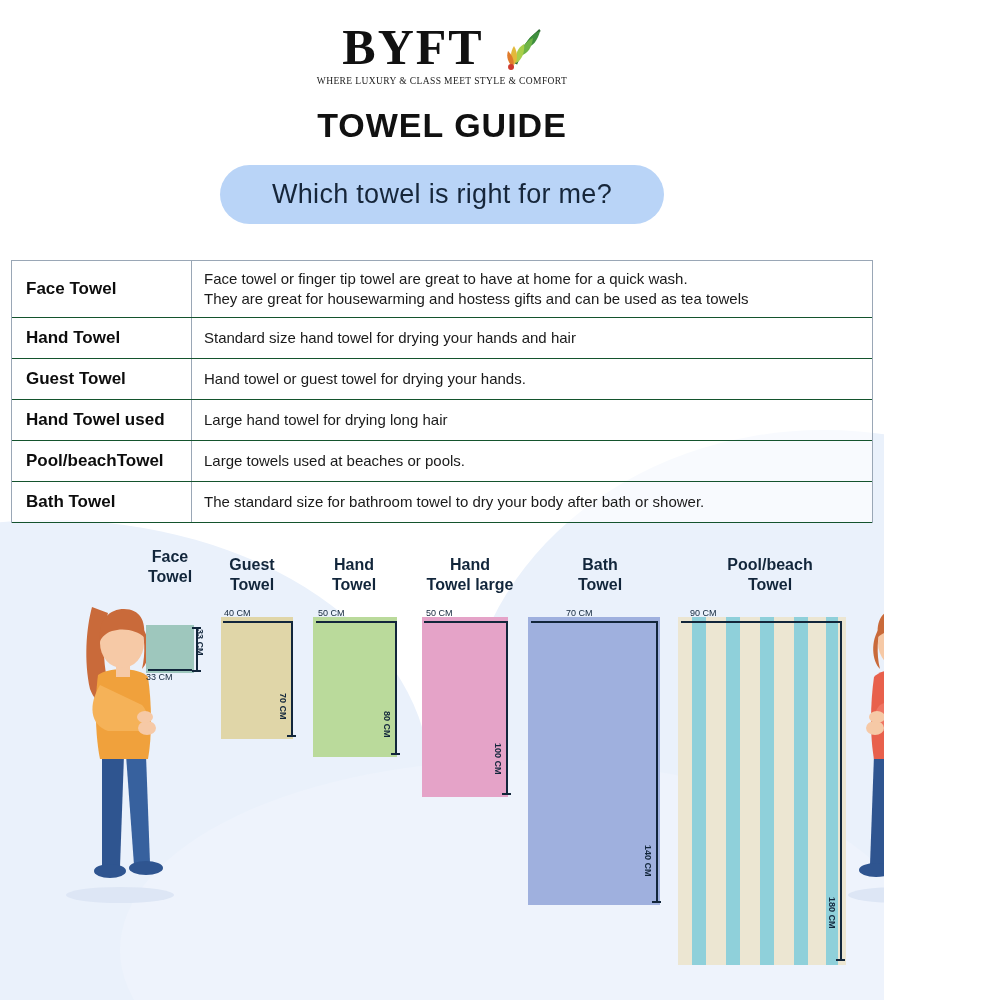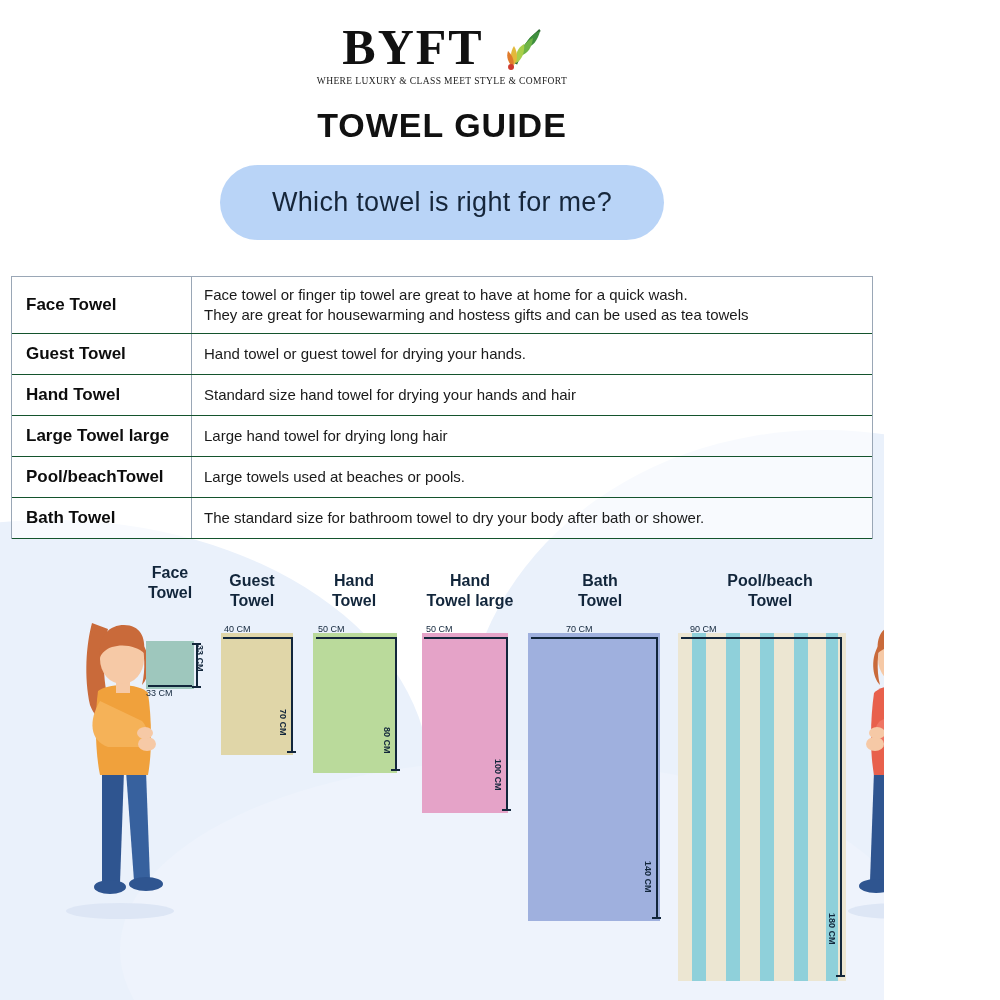--- a/index.html
+++ b/index.html
@@ -92,21 +92,21 @@
   .question-wrap {
     display: flex;
     justify-content: center;
     margin-top: 20px;
   }
   .question {
     background: #b9d4f7;
     color: #16263a;
     font-size: 27px;
     border-radius: 40px;
-    padding: 22px 52px;
+    padding: 14px 52px;
     letter-spacing: 0.3px;
   }
 
   
   .table {
     margin: 36px auto 0 auto;
     width: 860px;
     border: 1px solid #9aa7b6;
     border-bottom: none;
     background: rgba(255,255,255,0.65);
@@ -236,31 +236,31 @@
 
     <div class="table">
 
       <div class="trow tall">
         <div class="tcell-name">Face Towel</div>
         <div class="tcell-desc" style="white-space:pre-line">Face towel or finger tip towel are great to have at home for a quick wash.
 They are great for housewarming and hostess gifts and can be used as tea towels</div>
       </div>
 
       <div class="trow">
+        <div class="tcell-name">Hand Towel</div>
+        <div class="tcell-desc">Standard size hand towel for drying your hands and hair</div>
+      </div>
+
+      <div class="trow">
         <div class="tcell-name">Guest Towel</div>
         <div class="tcell-desc">Hand towel or guest towel for drying your hands.</div>
       </div>
 
       <div class="trow">
-        <div class="tcell-name">Hand Towel</div>
-        <div class="tcell-desc">Standard size hand towel for drying your hands and hair</div>
-      </div>
-
-      <div class="trow">
-        <div class="tcell-name">Large Towel large</div>
+        <div class="tcell-name">Hand Towel used</div>
         <div class="tcell-desc">Large hand towel for drying long hair</div>
       </div>
 
       <div class="trow">
         <div class="tcell-name">Pool/beachTowel</div>
         <div class="tcell-desc">Large towels used at beaches or pools.</div>
       </div>
 
       <div class="trow">
         <div class="tcell-name">Bath Towel</div>

